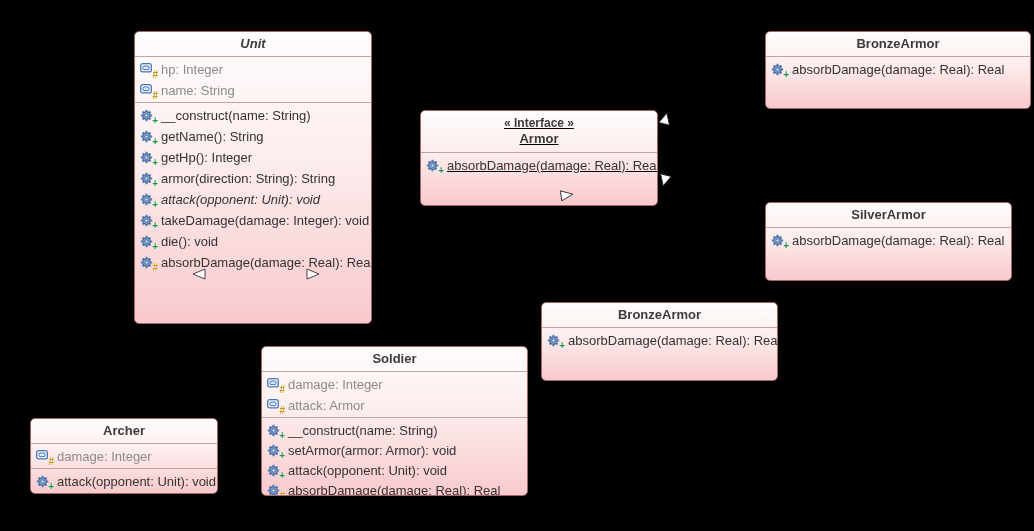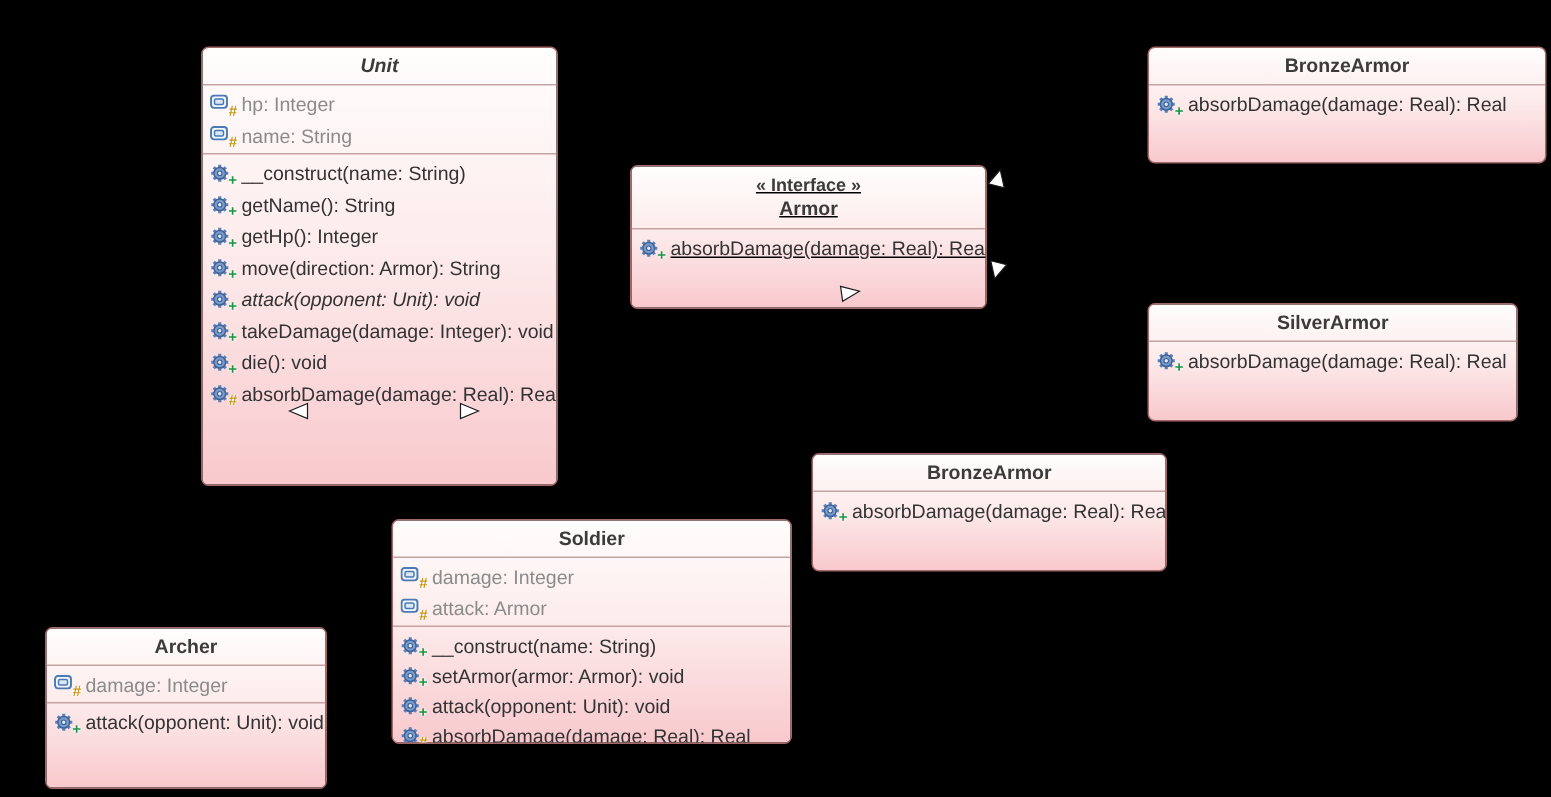--- a/index.html
+++ b/index.html
@@ -139,21 +139,21 @@
           </span>
         <span class="m-text">getHp(): Integer</span>
       </div>
       <div class="member-row method">
         <span class="m-icon">
             <svg class="base" width="13" height="13">
               <use href="#sym-gear"></use>
             </svg>
             <span class="ov ov-plus">+</span>
           </span>
-        <span class="m-text">move(direction: Armor): String</span>
+        <span class="m-text">armor(direction: String): String</span>
       </div>
       <div class="member-row method abstract">
         <span class="m-icon">
             <svg class="base" width="13" height="13">
               <use href="#sym-gear"></use>
             </svg>
             <span class="ov ov-plus">+</span>
           </span>
         <span class="m-text">attack(opponent: Unit): void</span>
       </div>
@@ -313,21 +313,21 @@
             <svg class="base" width="13" height="13">
               <use href="#sym-gear"></use>
             </svg>
             <span class="ov ov-hash">#</span>
           </span>
         <span class="m-text">absorbDamage(damage: Real): Real</span>
       </div>
     </div>
   </div>
 
-  <div class="class-box b-archer" style="left:30px; top:418px; width:188px; height:108px;text-align:right;">
+  <div class="class-box b-archer" style="left:30px; top:418px; width:188px; height:76px;text-align:right;">
     <div class="box-title">
       <span class="t-name">Archer</span>
     </div>
     <div class="compartment attrs">
       <div class="member-row attr">
         <span class="m-icon">
             <svg class="base" width="13" height="11">
               <use href="#sym-field"></use>
             </svg>
             <span class="ov ov-hash">#</span>

